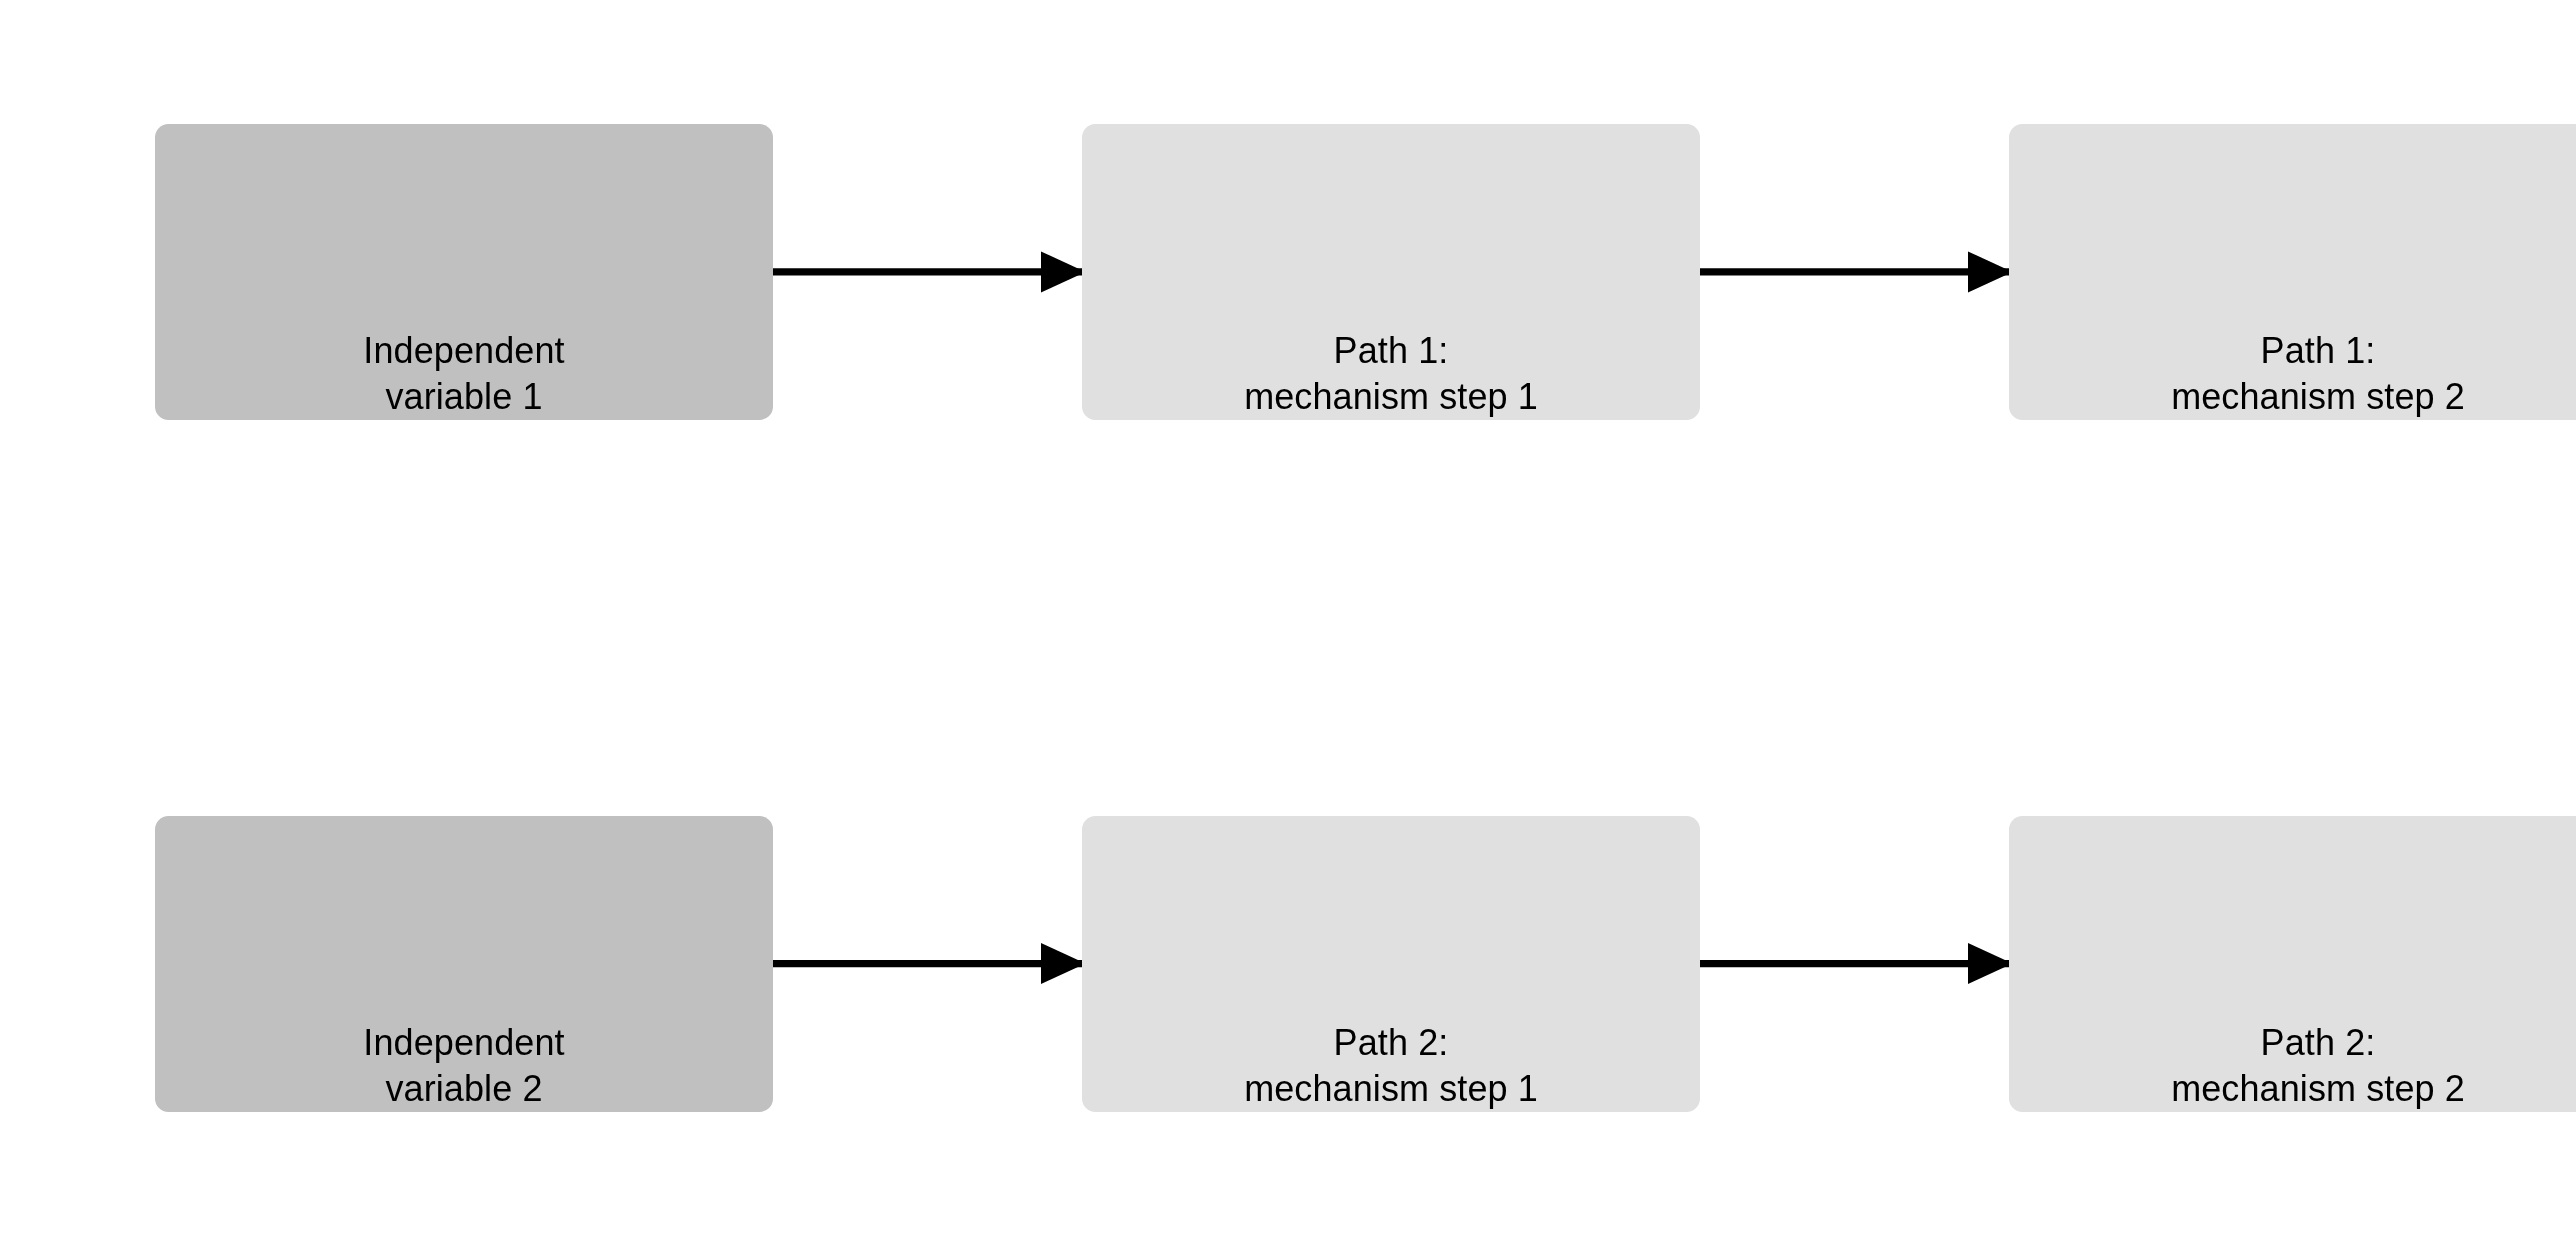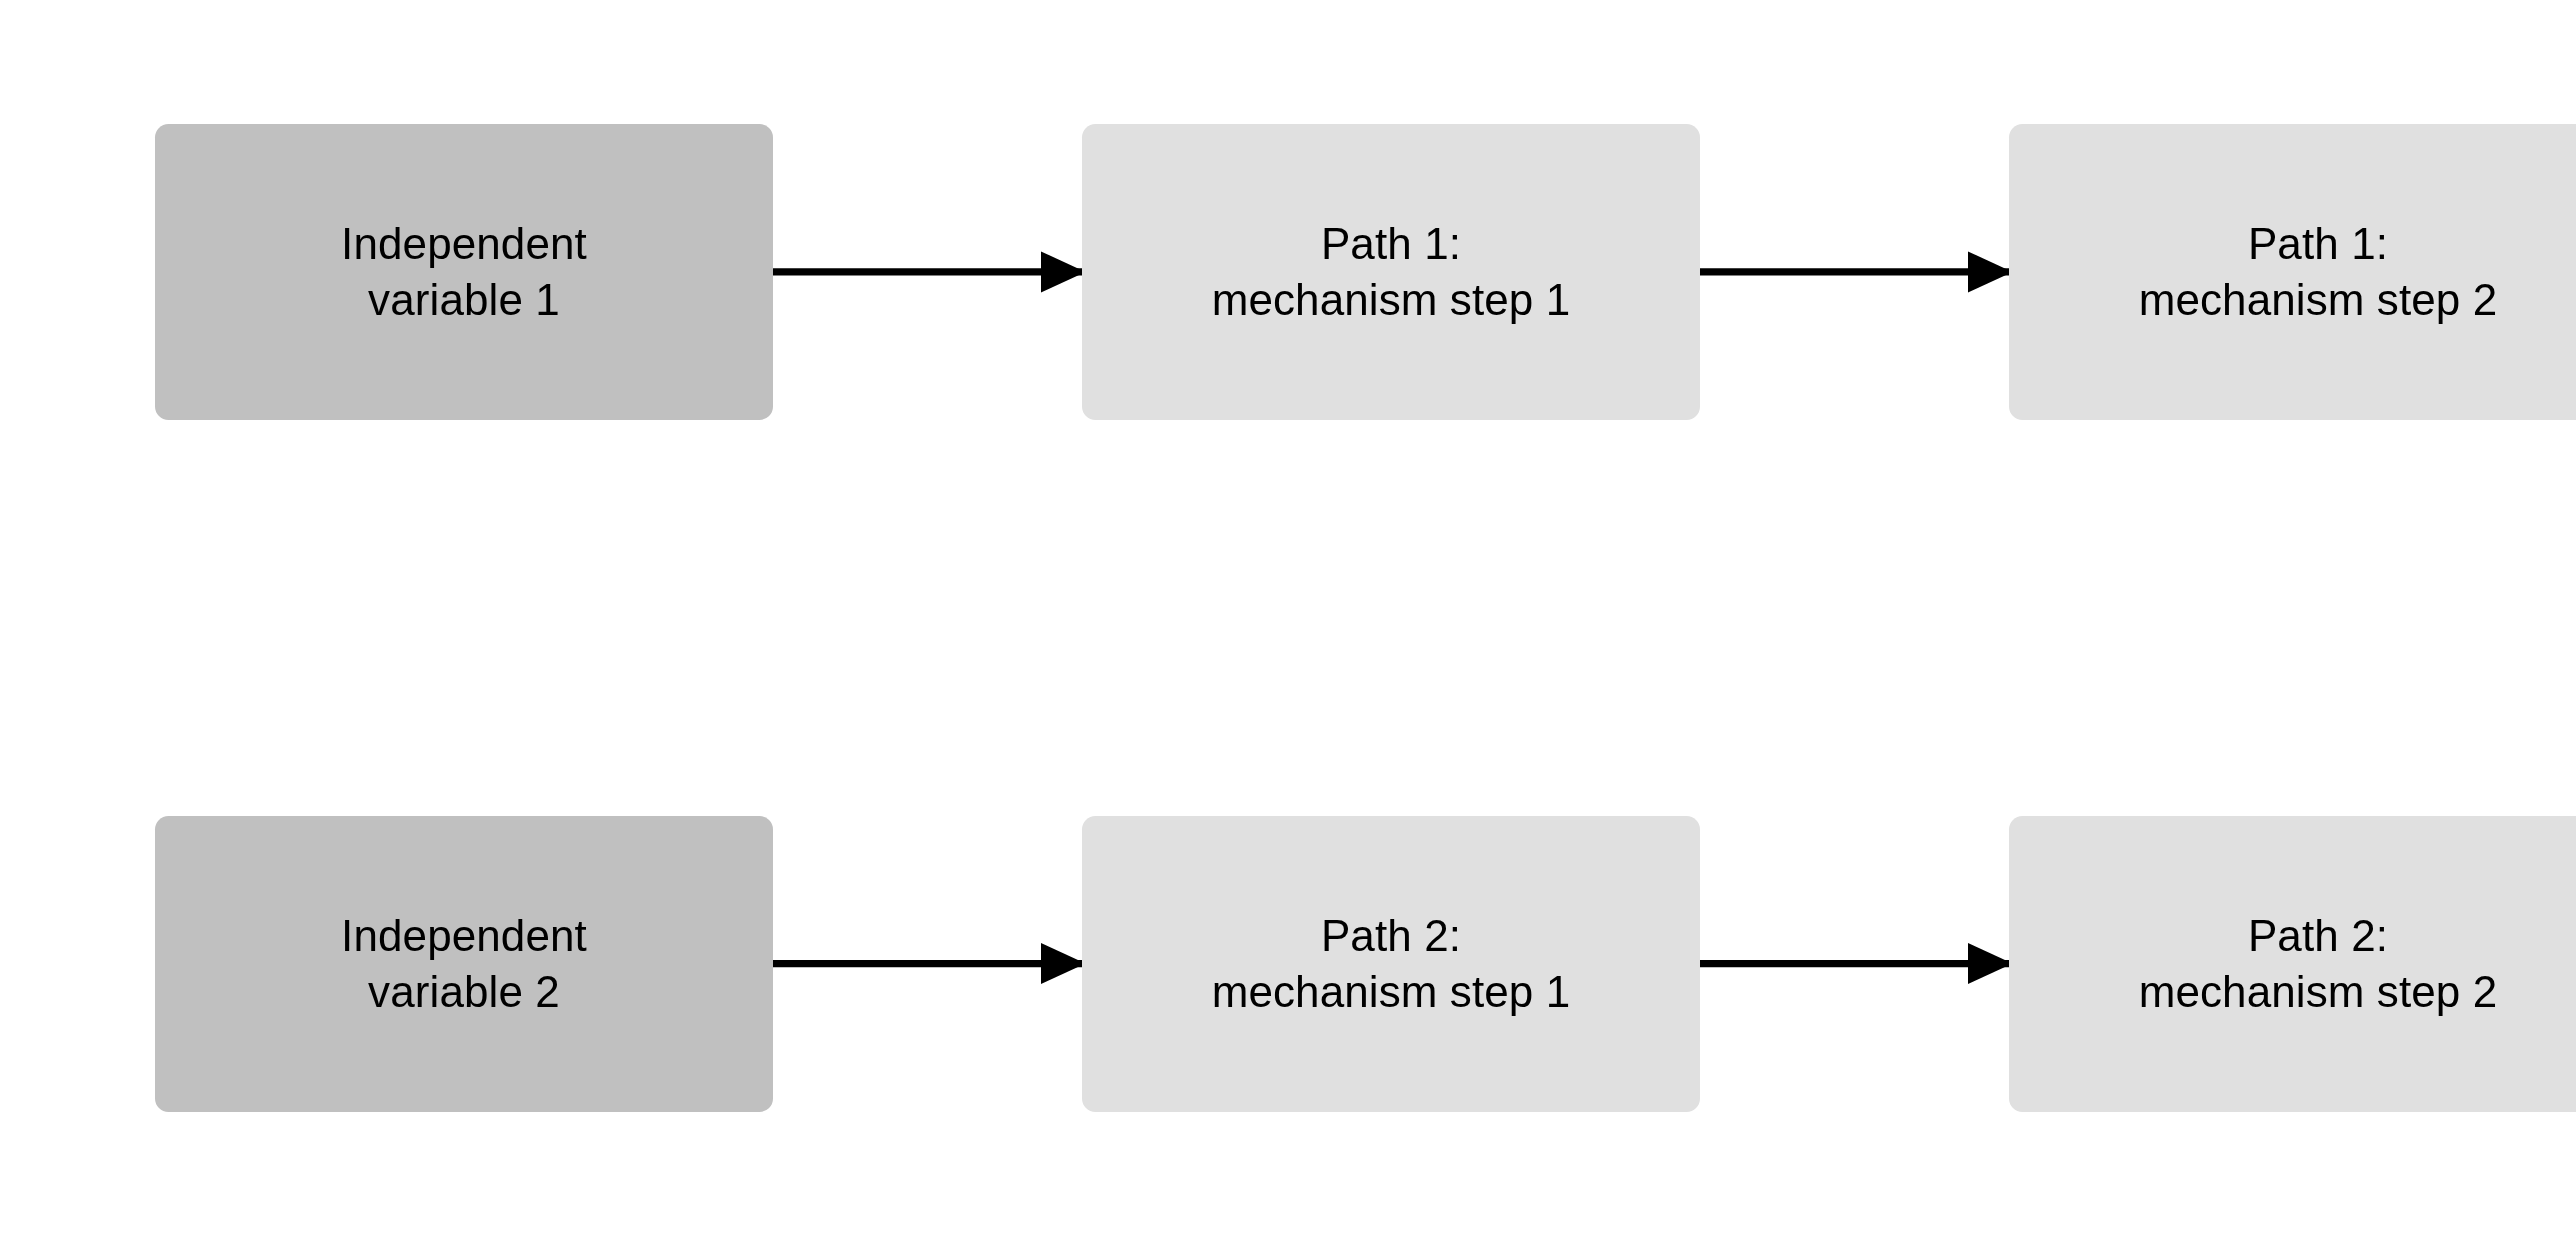--- a/index.html
+++ b/index.html
@@ -24,25 +24,25 @@
     left: 0;
     top: 0;
     width: 3709px;
     height: 1236px;
   }
   .node {
     position: absolute;
     box-sizing: border-box;
     border-radius: 13.4px;
     display: flex;
-    align-items: center;
+    align-items: flex-end;
     justify-content: center;
     text-align: center;
     color: #000000;
-    font-size: 44px;
+    font-size: 36px;
     line-height: 1.28;
     font-weight: 400;
     letter-spacing: 0.1px;
     z-index: 2;
   }
   .node-label {
     display: block;
     white-space: pre-line;
     padding: 0 12.4px;
   }

